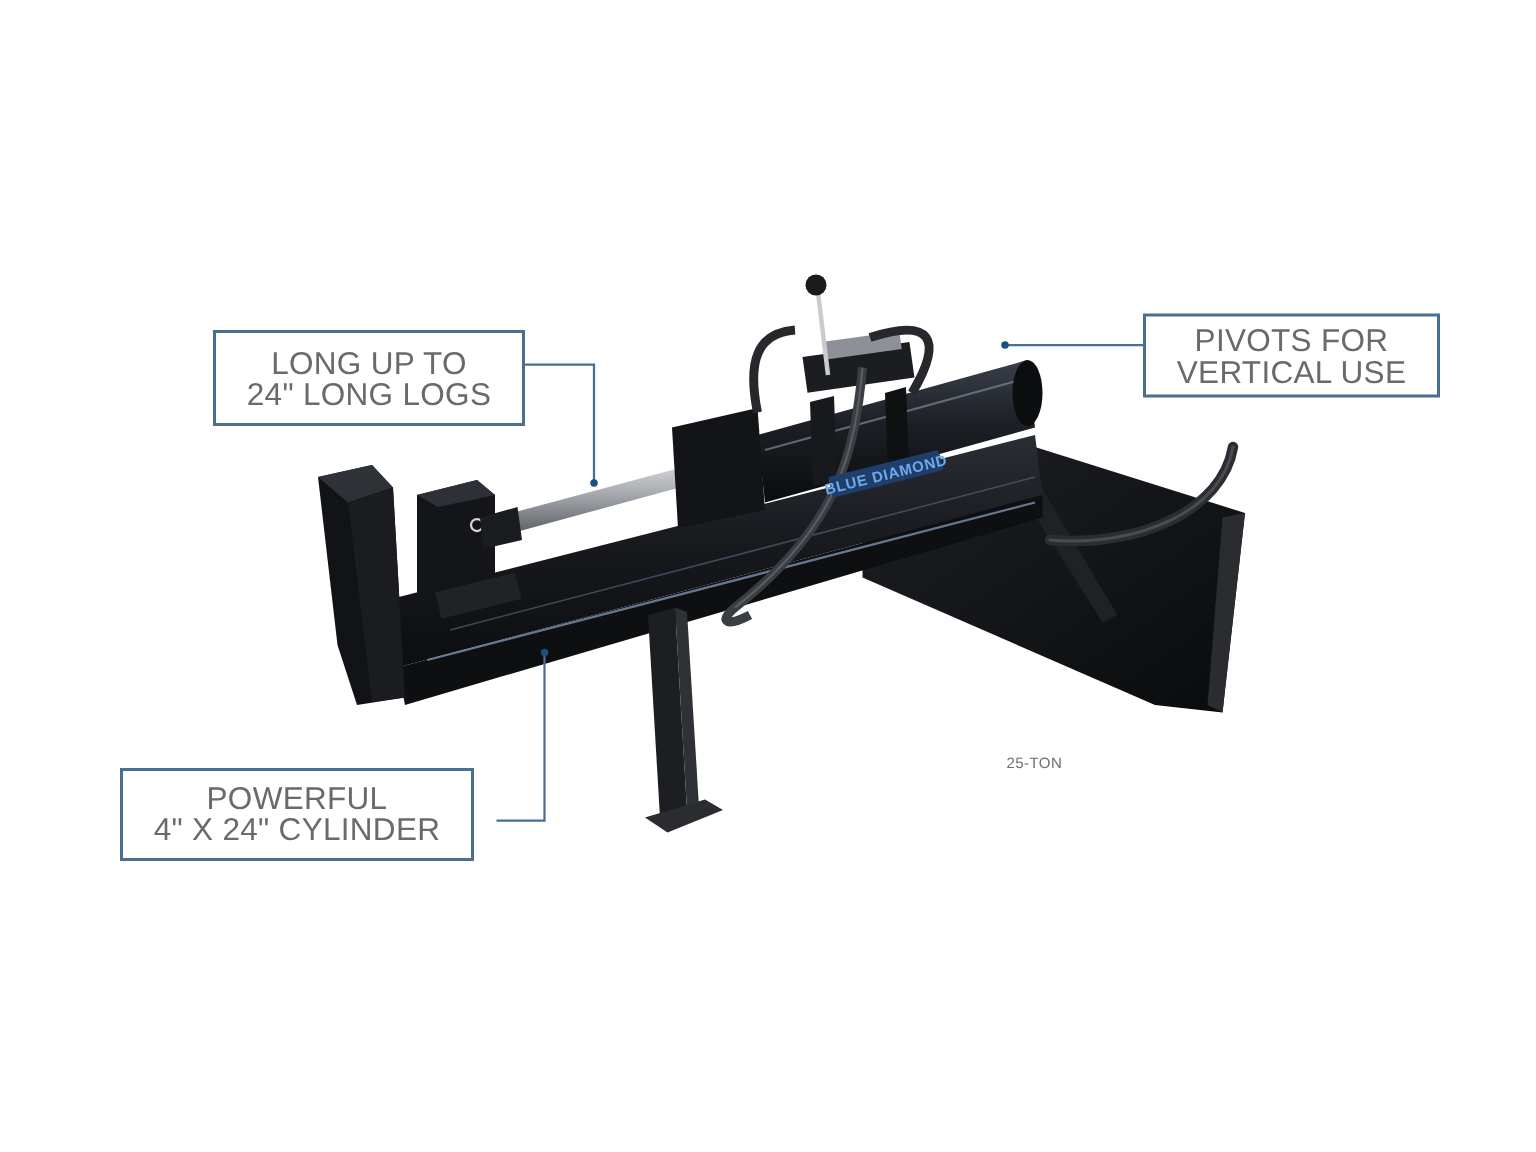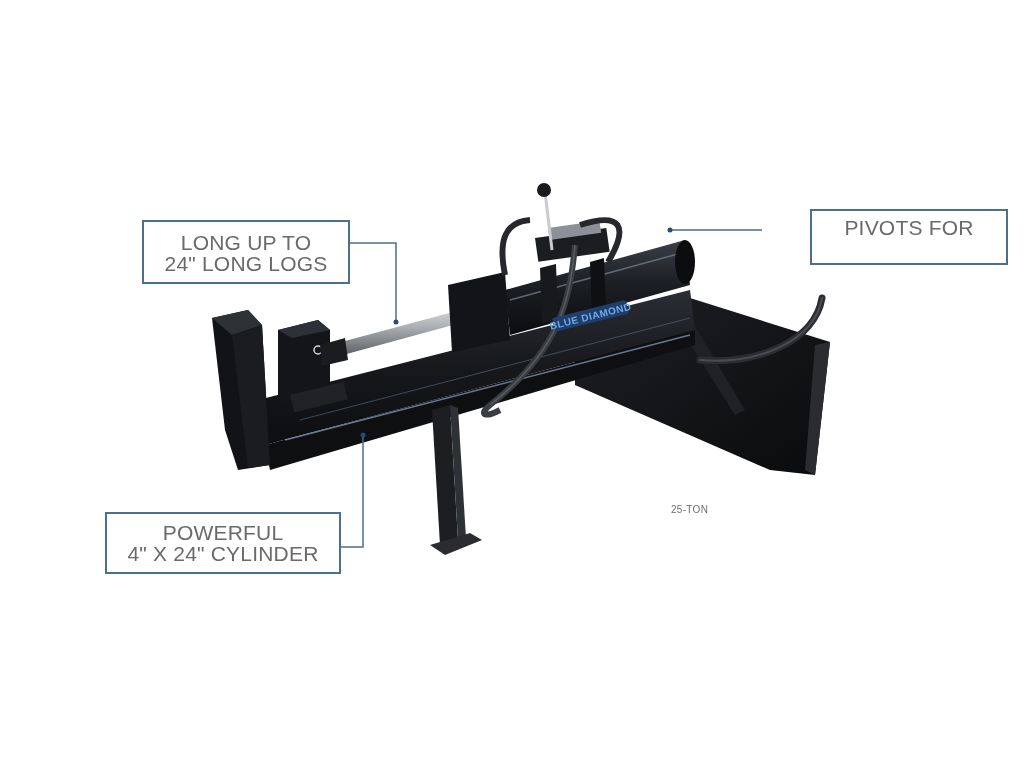--- a/index.html
+++ b/index.html
@@ -31,22 +31,22 @@
       background: #ffffff;
       color: #6a6a6a;
       text-align: center;
       font-size: 21px;
       line-height: 21px;
       letter-spacing: 0.2px;
       padding-top: 10px;
     }
     .callout span { display: block; }
     #callout-logs   { left: 142px; top: 220px; width: 208px; height: 64px; }
-    #callout-pivots { left: 762px; top: 209px; width: 198px; height: 56px; padding-top: 6px; margin-left: 48px; }
-    #callout-cyl    { left: 105px;  top: 512px; width: 236px; height: 62px; padding-top: 8px; }
+    #callout-pivots { left: 762px; top: 209px; width: 198px; height: 56px; padding-top: 6px; }
+    #callout-cyl    { left: 80px;  top: 512px; width: 236px; height: 62px; padding-top: 8px; }
     .capacity {
       position: absolute;
       left: 671px; top: 504px;
       font-size: 10px;
       color: #6e6e6e;
       letter-spacing: 0.3px;
     }
   </style>
 </head>
 <body>
@@ -154,20 +154,21 @@
     </g>
   </svg>
 
   <div class="callout" id="callout-logs">
     <span>LONG UP TO</span>
     <span>24" LONG LOGS</span>
   </div>
 
   <div class="callout" id="callout-pivots">
     <span>PIVOTS FOR</span>
+    <span>VERTICAL USE</span>
   </div>
 
   <div class="callout" id="callout-cyl">
     <span>POWERFUL</span>
     <span>4" X 24" CYLINDER</span>
   </div>
 
   <div class="capacity">25-TON</div>
 </div>
 

